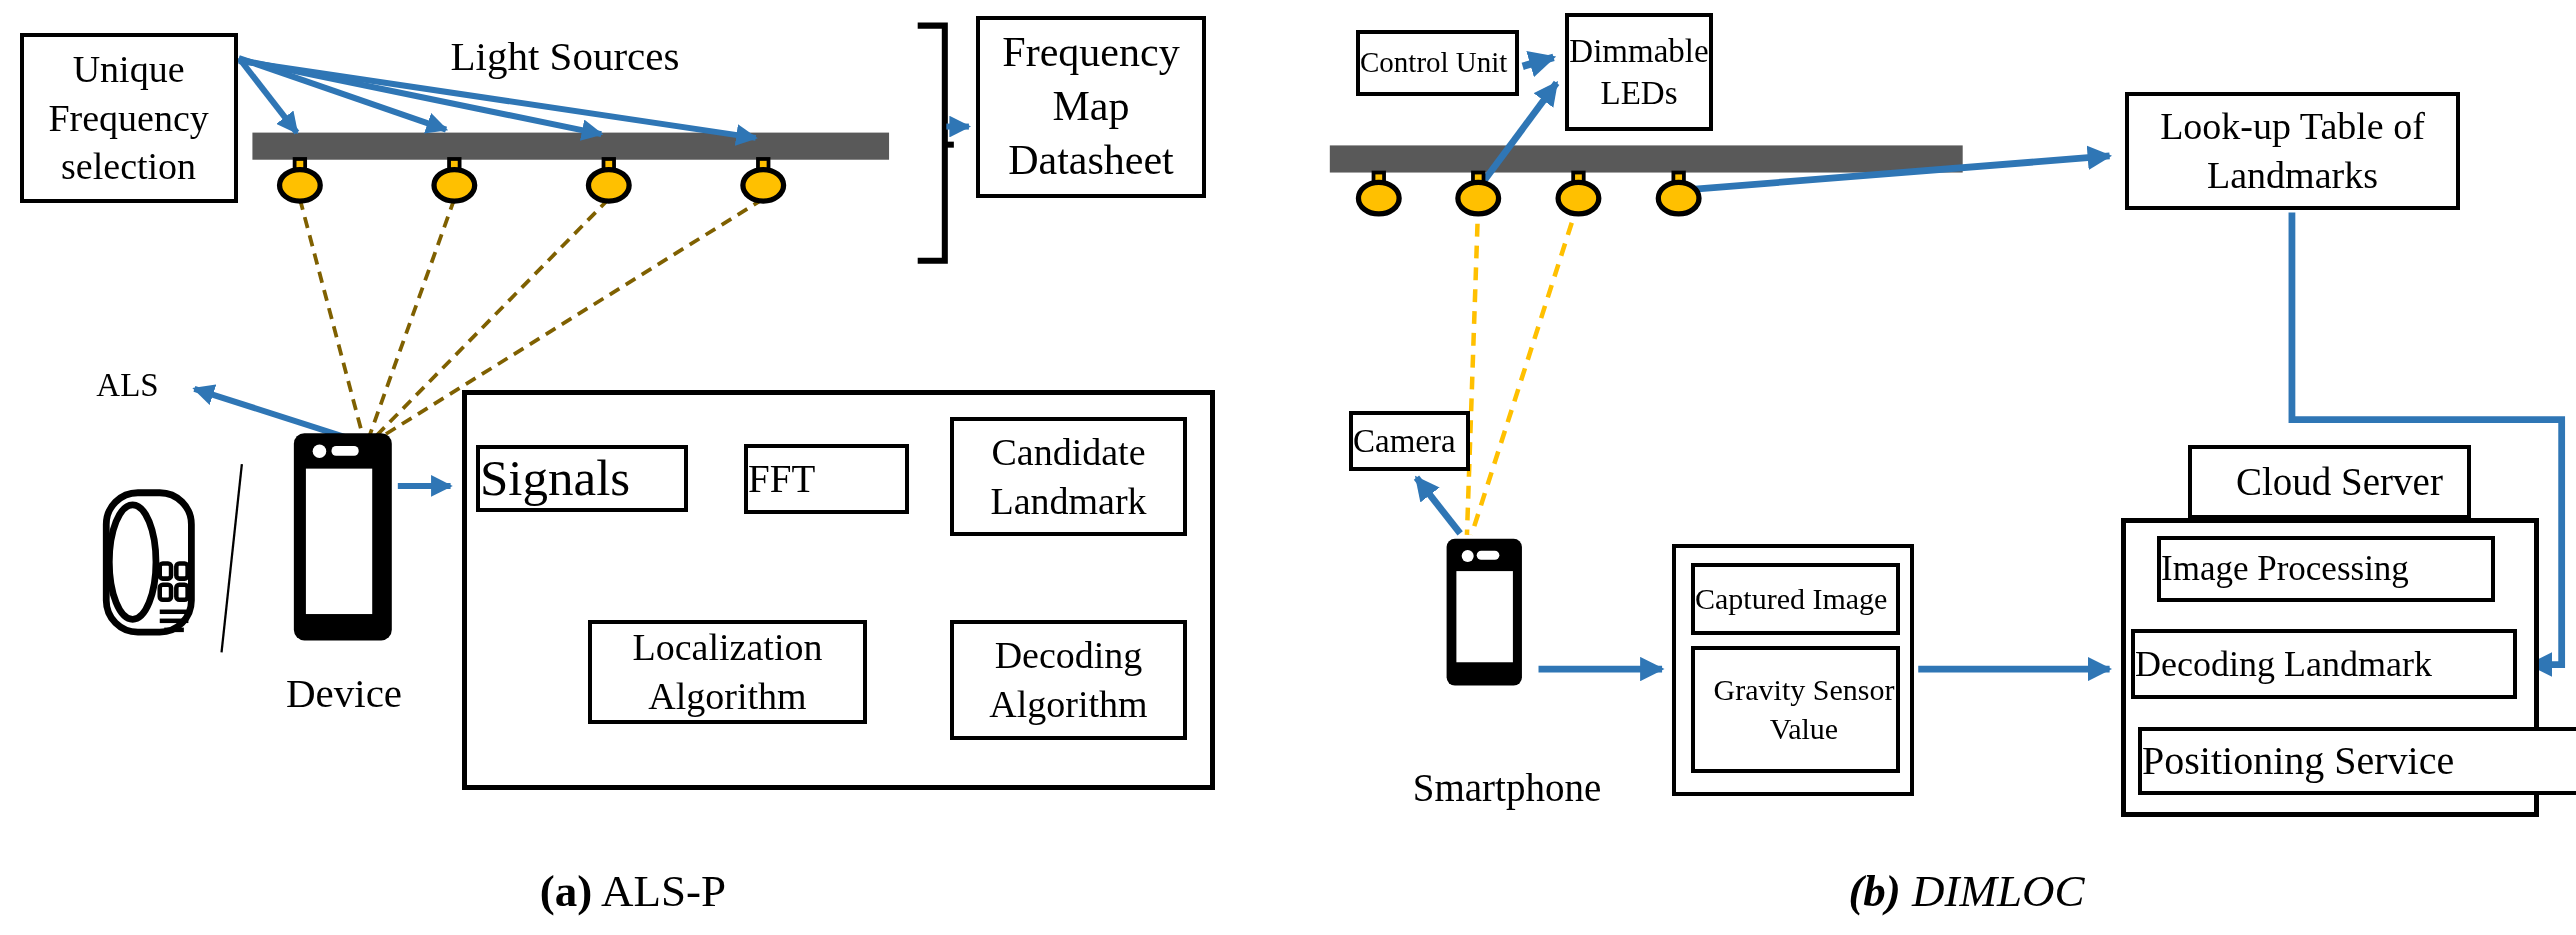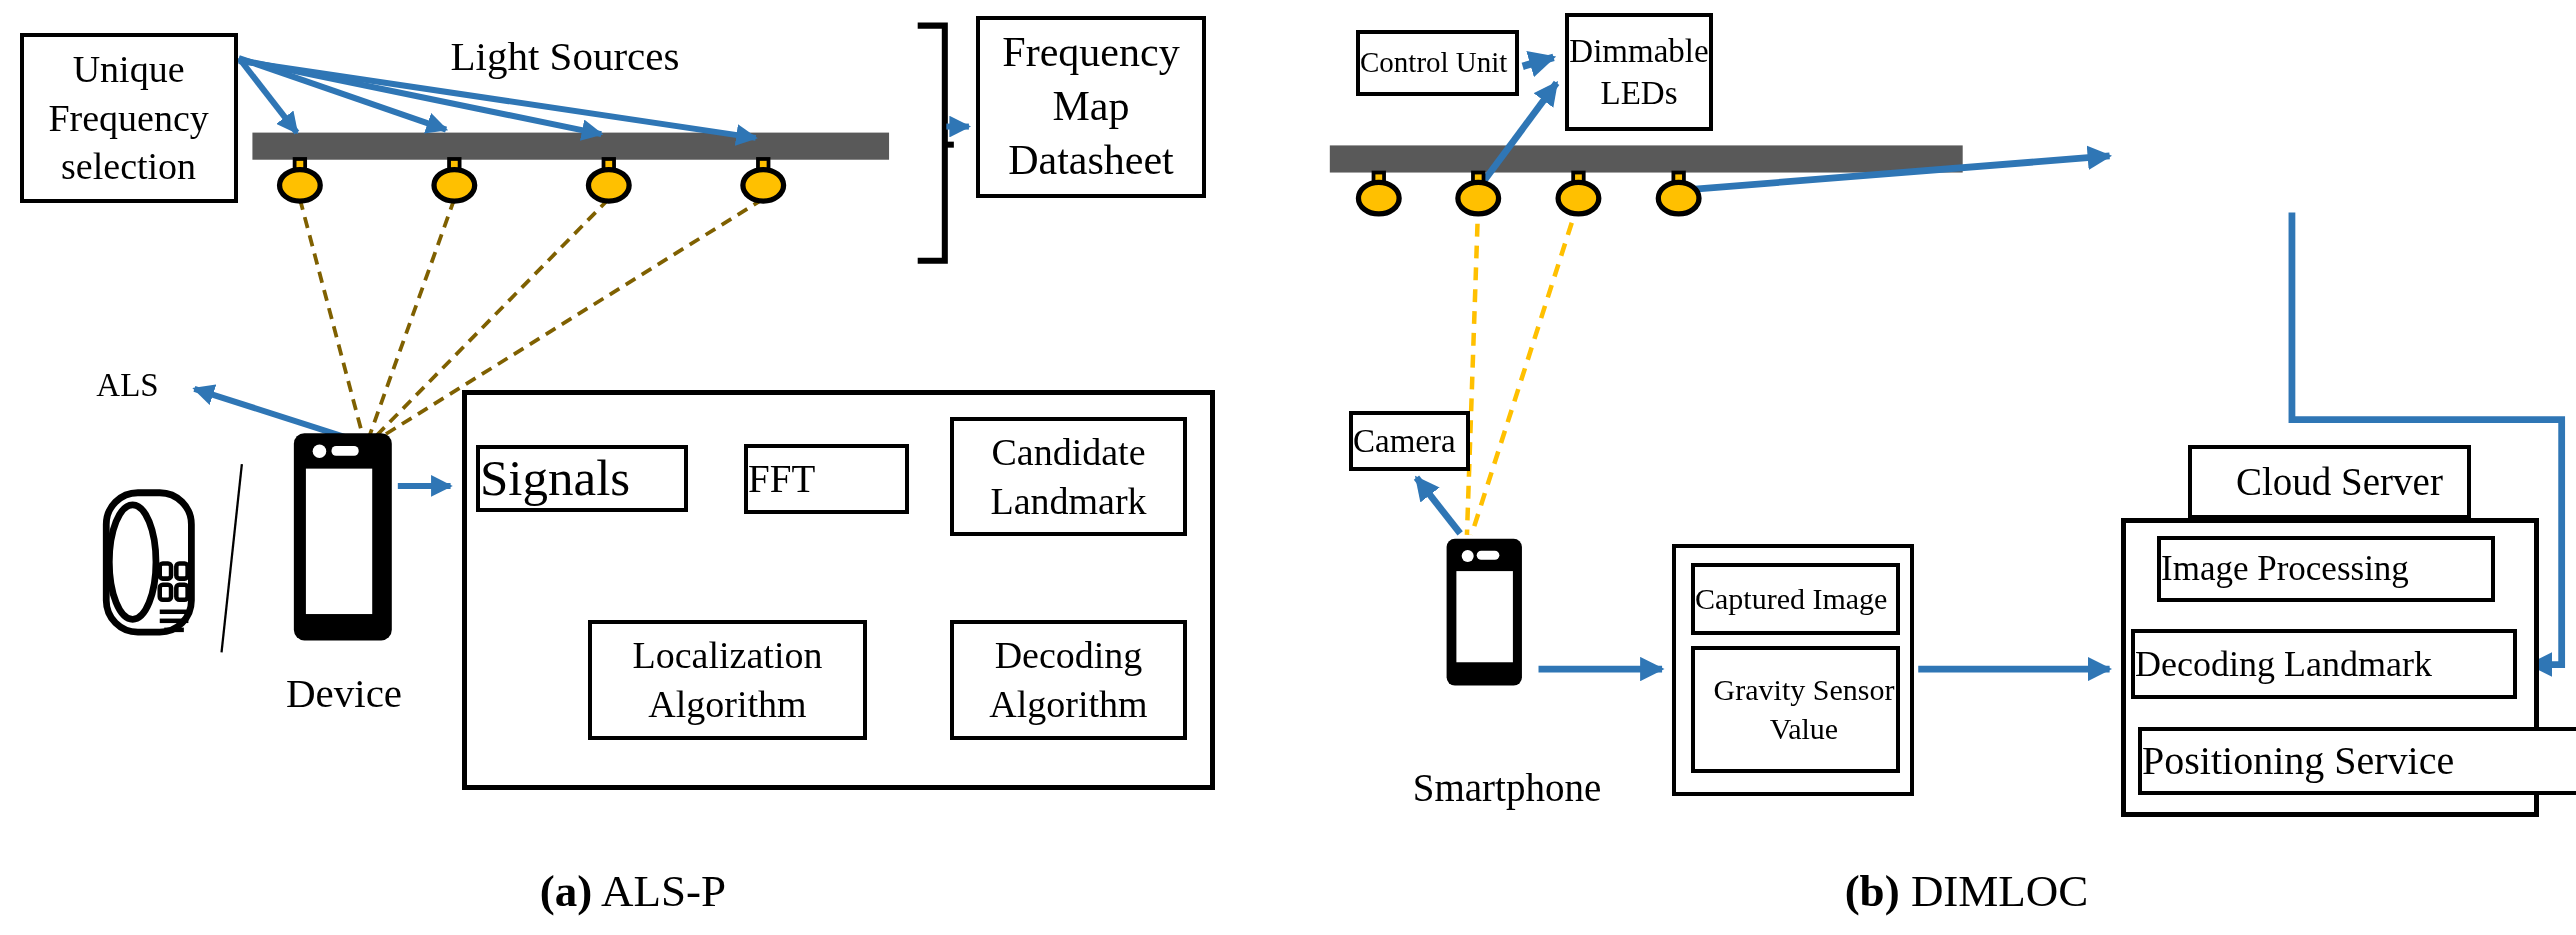--- a/index.html
+++ b/index.html
@@ -180,38 +180,41 @@
   </div>
 
   <div class="dbox" style="left:950px;top:417px;width:237px;height:119px;font-size:38px;">
     <span>Candidate Landmark</span>
   </div>
 
   <div class="dbox" style="left:950px;top:620px;width:237px;height:120px;font-size:38px;">
     <span>Decoding Algorithm</span>
   </div>
 
-  <div class="dbox" style="left:588px;top:620px;width:279px;height:120px;font-size:38px;">
+  <div class="dbox" style="left:588px;top:620px;width:279px;height:104px;font-size:38px;">
     <span>Localization Algorithm</span>
   </div>
 
   <div class="caption" style="left:452px;top:865px;width:362px;">
     <b>(a)</b><span> ALS-P</span>
   </div>
 
   <div class="bigframe" style="left:2121px;top:518px;width:418px;height:299px;"></div>
 
   <div class="dbox" style="left:1356px;top:30px;width:163px;height:66px;font-size:29px;">
     <span class="nowrap">Control Unit</span>
   </div>
 
   <div class="dbox" style="left:1565px;top:13px;width:148px;height:118px;font-size:33px;">
     <span>Dimmable LEDs</span>
   </div>
 
+  <div class="dbox" style="left:2125px;top:92px;width:335px;height:118px;font-size:38px;">
+    <span>Look-up Table of Landmarks</span>
+  </div>
 
   <div class="dbox" style="left:1349px;top:411px;width:121px;height:60px;font-size:33px;">
     <span class="nowrap">Camera</span>
   </div>
 
   <div class="lbl nowrap" style="left:1379px;top:765px;width:256px;font-size:39px;">Smartphone</div>
 
   <div class="dbox" style="left:1672px;top:544px;width:242px;height:252px;border-width:4.5px;"></div>
 
   <div class="dbox" style="left:1691px;top:563px;width:209px;height:72px;font-size:30px;">
@@ -231,18 +234,18 @@
   </div>
 
   <div class="dbox" style="left:2131px;top:629px;width:386px;height:70px;font-size:36px;">
     <span class="nowrap">Decoding Landmark</span>
   </div>
 
   <div class="dbox" style="left:2138px;top:727px;width:444px;height:68px;font-size:40px;">
     <span class="nowrap">Positioning Service</span>
   </div>
 
-  <div class="caption" style="left:1793px;top:865px;width:347px;">
+  <div class="caption" style="left:1793px;top:865px;width:347px;font-style:italic;">
     <b>(b)</b><span> DIMLOC</span>
   </div>
 
 </div>
 
 
 </body></html>

